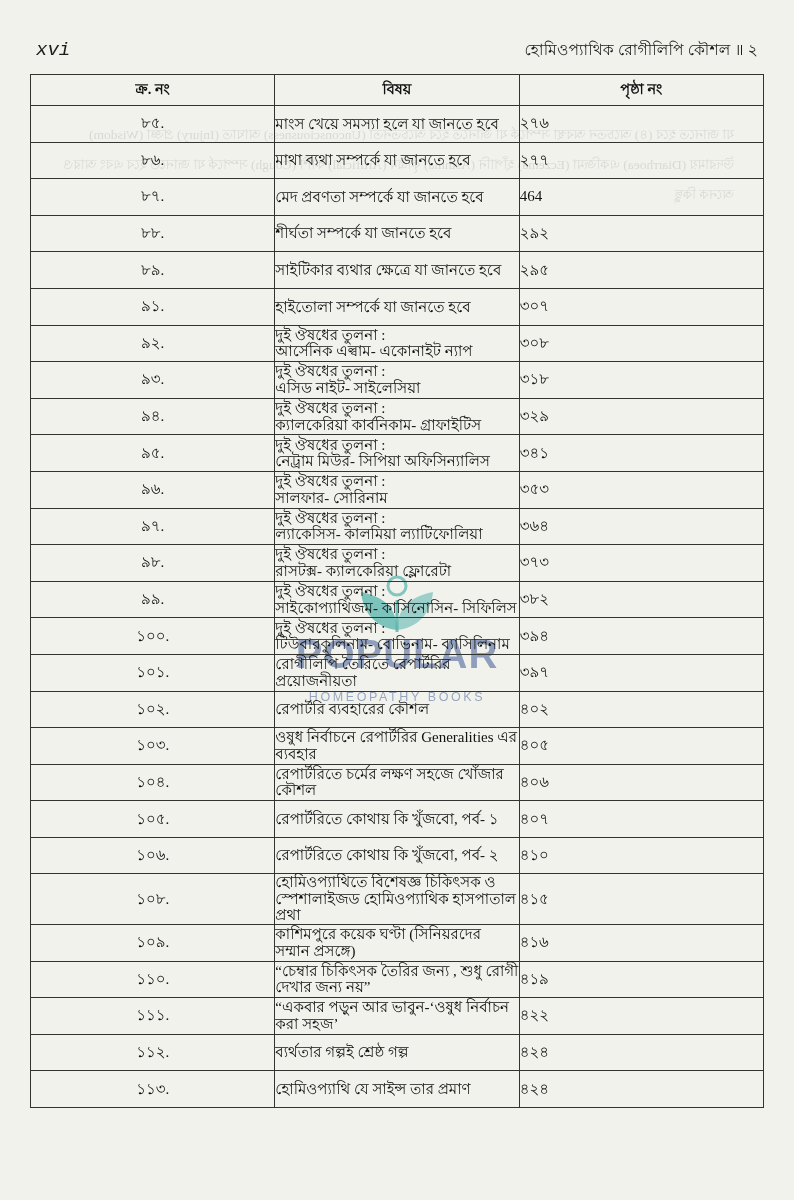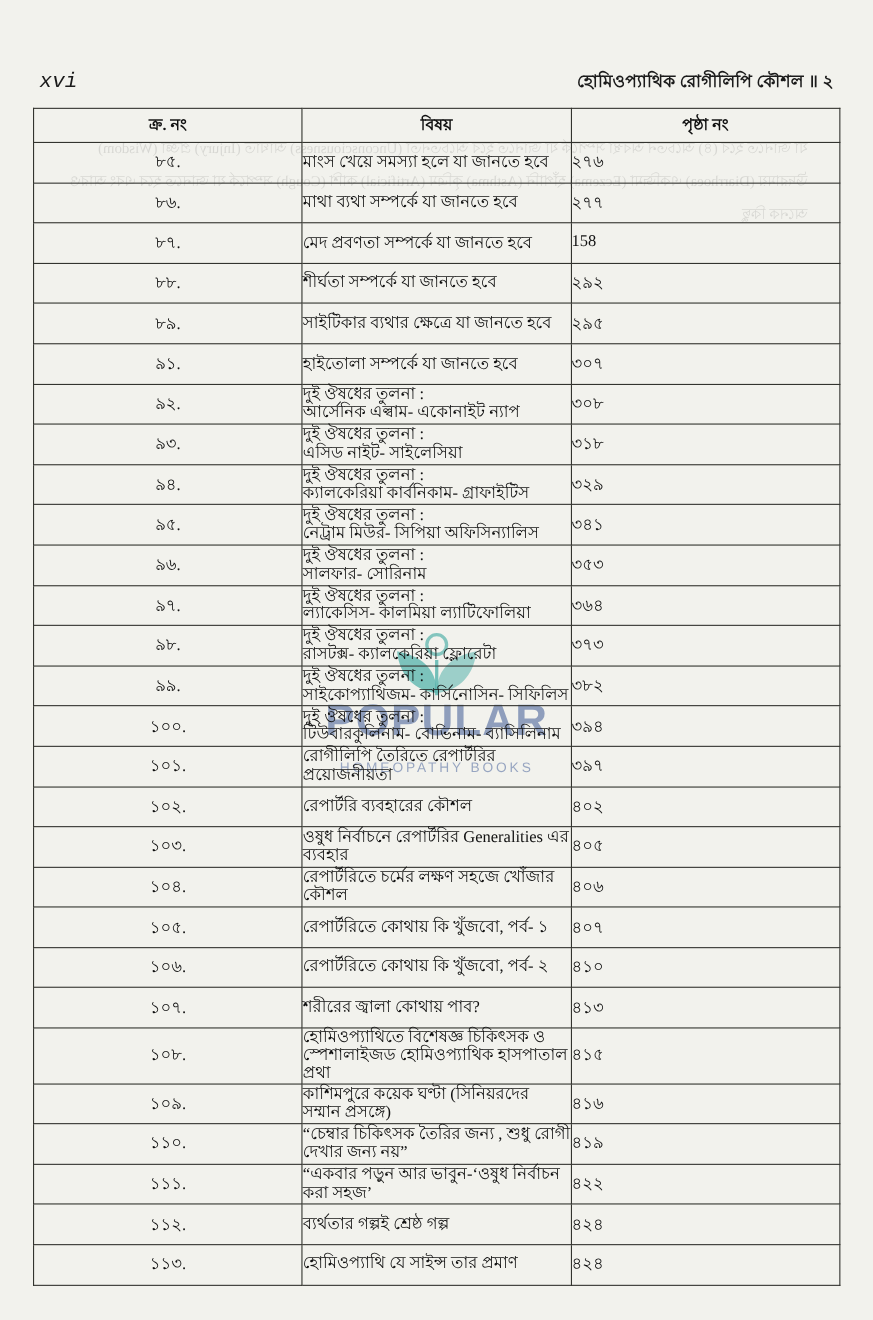--- a/index.html
+++ b/index.html
@@ -45,24 +45,23 @@
     padding: 0 6px 10px 6px;
   }
   .header-left {
     font-size: 19px;
     font-style: italic;
     color: #1b1b1b;
     font-family: Liberation Mono, monospace;
   }
   .header-right {
     font-size: 15.5px;
-    font-weight: bold;
+    font-weight: normal;
     color: #1b1b1b;
     letter-spacing: 0.2px;
-    margin-top: 24px;
   }
   table.toc {
     width: 100%;
     border-collapse: collapse;
     table-layout: fixed;
     position: relative;
     z-index: 3;
   }
   table.toc th, table.toc td {
     border: 1px solid #33342f;
@@ -176,21 +175,21 @@
           <td class="c-page">২৭৬</td>
         </tr>
         <tr>
           <td class="c-num">৮৬.</td>
           <td class="c-title">মাথা ব্যথা সম্পর্কে যা জানতে হবে</td>
           <td class="c-page">২৭৭</td>
         </tr>
         <tr>
           <td class="c-num">৮৭.</td>
           <td class="c-title">মেদ প্রবণতা সম্পর্কে যা জানতে হবে</td>
-          <td class="c-page">158</td>
+          <td class="c-page">464</td>
         </tr>
         <tr>
           <td class="c-num">৮৮.</td>
           <td class="c-title">শীর্ঘতা সম্পর্কে যা জানতে হবে</td>
           <td class="c-page">২৯২</td>
         </tr>
         <tr>
           <td class="c-num">৮৯.</td>
           <td class="c-title">সাইটিকার ব্যথার ক্ষেত্রে যা জানতে হবে</td>
           <td class="c-page">২৯৫</td>
@@ -269,25 +268,20 @@
           <td class="c-num">১০৫.</td>
           <td class="c-title">রেপার্টরিতে কোথায় কি খুঁজবো, পর্ব- ১</td>
           <td class="c-page">৪০৭</td>
         </tr>
         <tr>
           <td class="c-num">১০৬.</td>
           <td class="c-title">রেপার্টরিতে কোথায় কি খুঁজবো, পর্ব- ২</td>
           <td class="c-page">৪১০</td>
         </tr>
         <tr>
-          <td class="c-num">১০৭.</td>
-          <td class="c-title">শরীরের জ্বালা কোথায় পাব?</td>
-          <td class="c-page">৪১৩</td>
-        </tr>
-        <tr>
           <td class="c-num">১০৮.</td>
           <td class="c-title">হোমিওপ্যাথিতে বিশেষজ্ঞ চিকিৎসক ও স্পেশালাইজড হোমিওপ্যাথিক হাসপাতাল প্রথা</td>
           <td class="c-page">৪১৫</td>
         </tr>
         <tr>
           <td class="c-num">১০৯.</td>
           <td class="c-title">কাশিমপুরে কয়েক ঘণ্টা (সিনিয়রদের সম্মান প্রসঙ্গে)</td>
           <td class="c-page">৪১৬</td>
         </tr>
         <tr>

